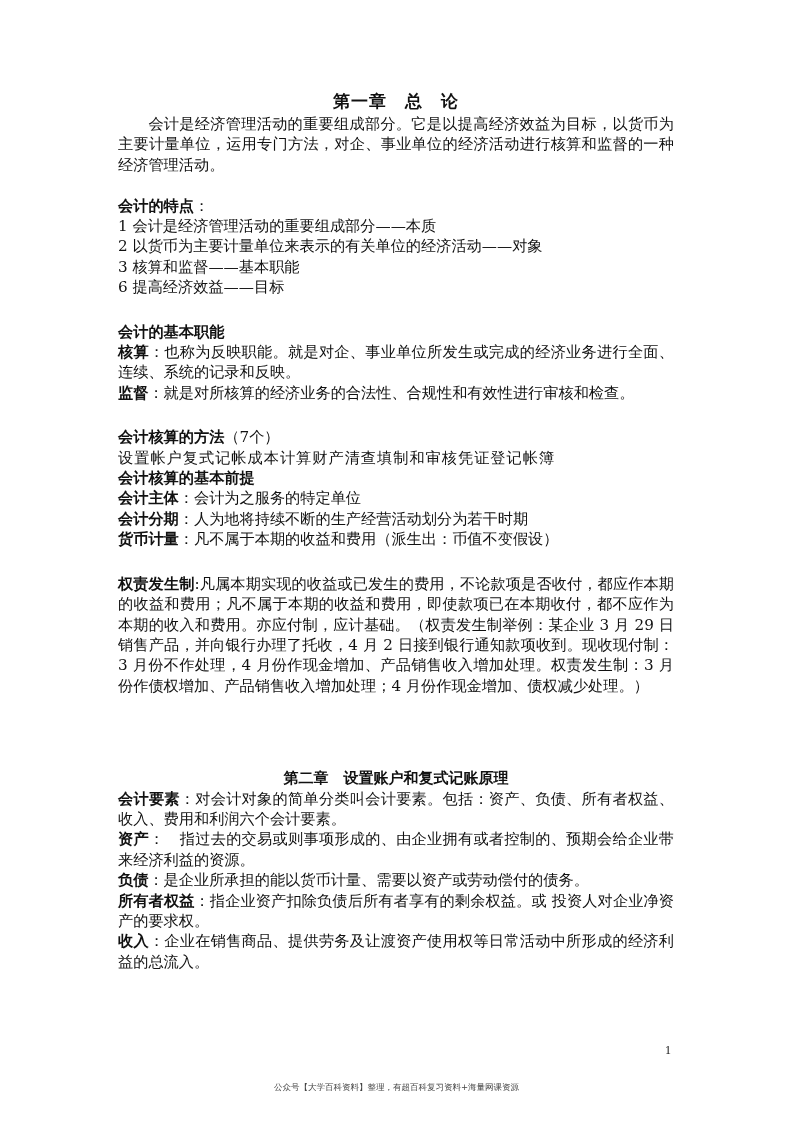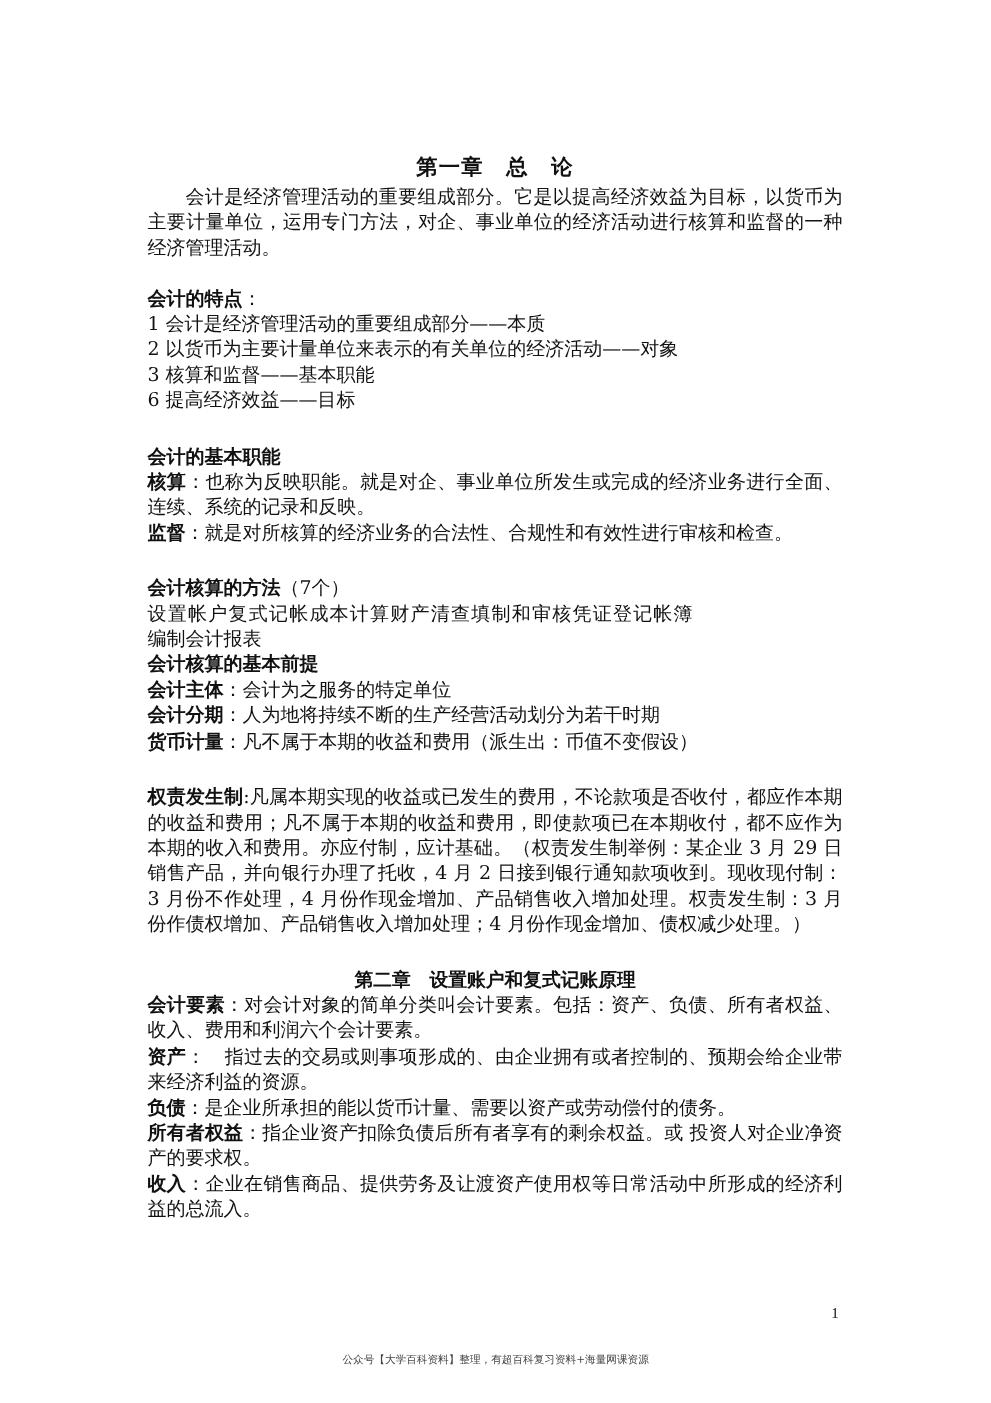--- a/index.html
+++ b/index.html
@@ -3,33 +3,34 @@
 <meta charset="utf-8">
 <style>
   html, body { margin: 0; padding: 0; background: #ffffff; }
   body {
     width: 793px; height: 1122px; position: relative; overflow: hidden;
     font-family: "DejaVu Serif", "Liberation Serif", serif;
     color: #111;
   }
   .page { position: absolute; left: 0; top: 0; width: 793px; height: 1122px; }
   .content {
-    position: absolute; left: 118px; top: 121px; width: 556px;
+    position: absolute; left: 118px; top: 88px; width: 556px;
     font-size: 15.2px; line-height: 20.4px;
   }
   .title {
     text-align: center; font-weight: bold; font-size: 17px;
     font-family: "DejaVu Sans", "Liberation Sans", sans-serif;
     height: 26px; line-height: 26px; letter-spacing: 1px;
     word-spacing: 12px; margin-bottom: 0;
   }
   .title2 {
     text-align: center; font-weight: bold; font-size: 15px;
     font-family: "DejaVu Sans", "Liberation Sans", sans-serif;
     line-height: 20.4px;
+    margin-top: 48px;
   }
   p { margin: 0; text-align: justify; }
   .indent { text-indent: 2em; }
   .b { font-weight: bold; font-family: "DejaVu Sans", "Liberation Sans", sans-serif; }
   .gap { height: 20.4px; }
   .gap-lg { height: 24px; }
   .methods { display: flex; letter-spacing: 1px; }
   .pagenum {
     position: absolute; left: 665px; top: 1043px; font-size: 12px;
     font-family: "Liberation Serif", serif;
@@ -72,21 +73,20 @@
     <section>
       <p><span class="b">会计核算的方法</span><span>（7个）</span></p>
       <div class="methods">
         <span>设置帐户</span>
         <span>复式记帐</span>
         <span>成本计算</span>
         <span>财产清查</span>
         <span>填制和审核凭证</span>
         <span>登记帐簿</span>
       </div>
-      <p>编制会计报表</p>
     </section>
 
     <section>
       <p class="b">会计核算的基本前提</p>
       <p><span class="b">会计主体</span><span>：会计为之服务的特定单位</span></p>
       <p><span class="b">会计分期</span><span>：人为地将持续不断的生产经营活动划分为若干时期</span></p>
       <p><span class="b">货币计量</span><span>：凡不属于本期的收益和费用（派生出：币值不变假设）</span></p>
     </section>
 
     <div class="gap-lg"></div>

